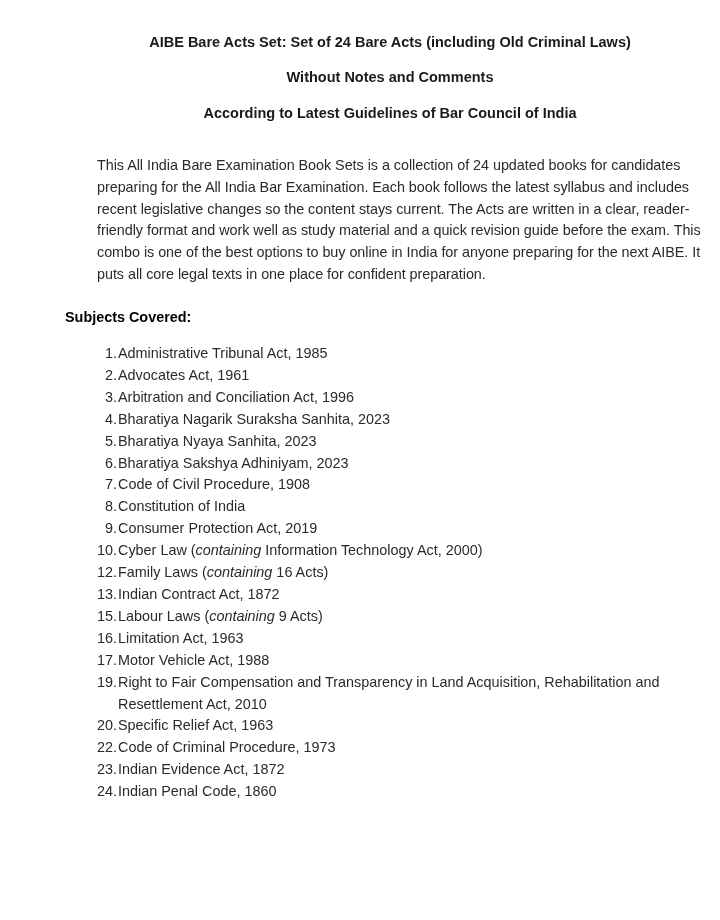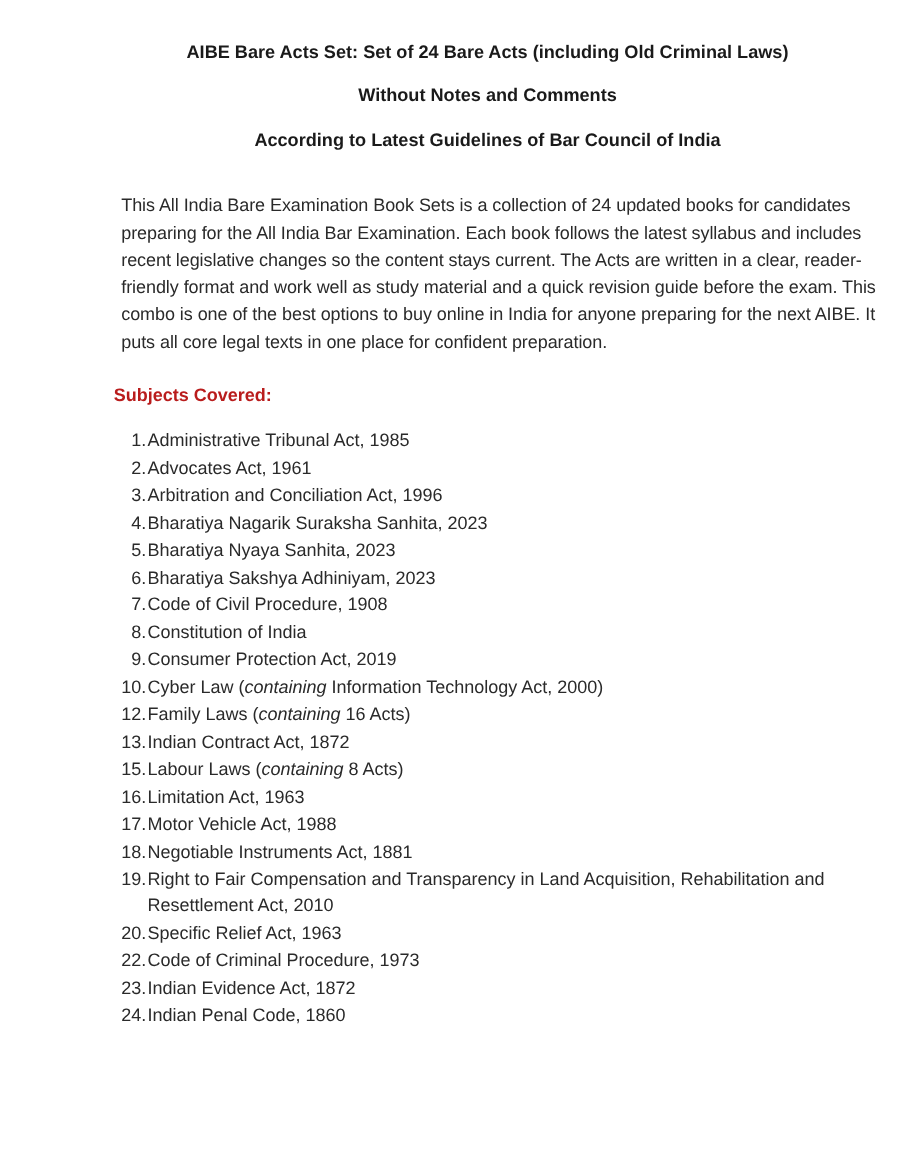--- a/index.html
+++ b/index.html
@@ -39,25 +39,25 @@
       top: 139px;
       width: 630px;
       font-size: 14.4px;
       line-height: 21.8px;
       color: #2a2a2a;
       margin: 16px;
       letter-spacing: -0.05px;
     }
     .subjects-heading {
       position: absolute;
-      left: 91px;
+      left: 65px;
       top: 307px;
       font-size: 14.4px;
       font-weight: bold;
-      color: #b91c1c;
+      color: #000000;
       margin: 0;
       line-height: 20px;
     }
     .subjects-list {
       position: absolute;
       left: 81px;
       top: 343px;
       width: 630px;
       margin: 0;
       padding: 0;
@@ -141,33 +141,29 @@
       <li>
         <span class="num">12.</span>
         <span class="txt"><span>Family Laws (</span><em>containing</em><span> 16 Acts)</span></span>
       </li>
       <li>
         <span class="num">13.</span>
         <span class="txt"><span>Indian Contract Act, 1872</span></span>
       </li>
       <li>
         <span class="num">15.</span>
-        <span class="txt"><span>Labour Laws (</span><em>containing</em><span> 8 Acts)</span></span>
+        <span class="txt"><span>Labour Laws (</span><em>containing</em><span> 9 Acts)</span></span>
       </li>
       <li>
         <span class="num">16.</span>
         <span class="txt"><span>Limitation Act, 1963</span></span>
       </li>
       <li>
         <span class="num">17.</span>
         <span class="txt"><span>Motor Vehicle Act, 1988</span></span>
-      </li>
-      <li>
-        <span class="num">18.</span>
-        <span class="txt"><span>Negotiable Instruments Act, 1881</span></span>
       </li>
       <li>
         <span class="num">19.</span>
         <span class="txt"><span>Right to Fair Compensation and Transparency in Land Acquisition, Rehabilitation and Resettlement Act, 2010</span></span>
       </li>
       <li>
         <span class="num">20.</span>
         <span class="txt"><span>Specific Relief Act, 1963</span></span>
       </li>
       <li>

